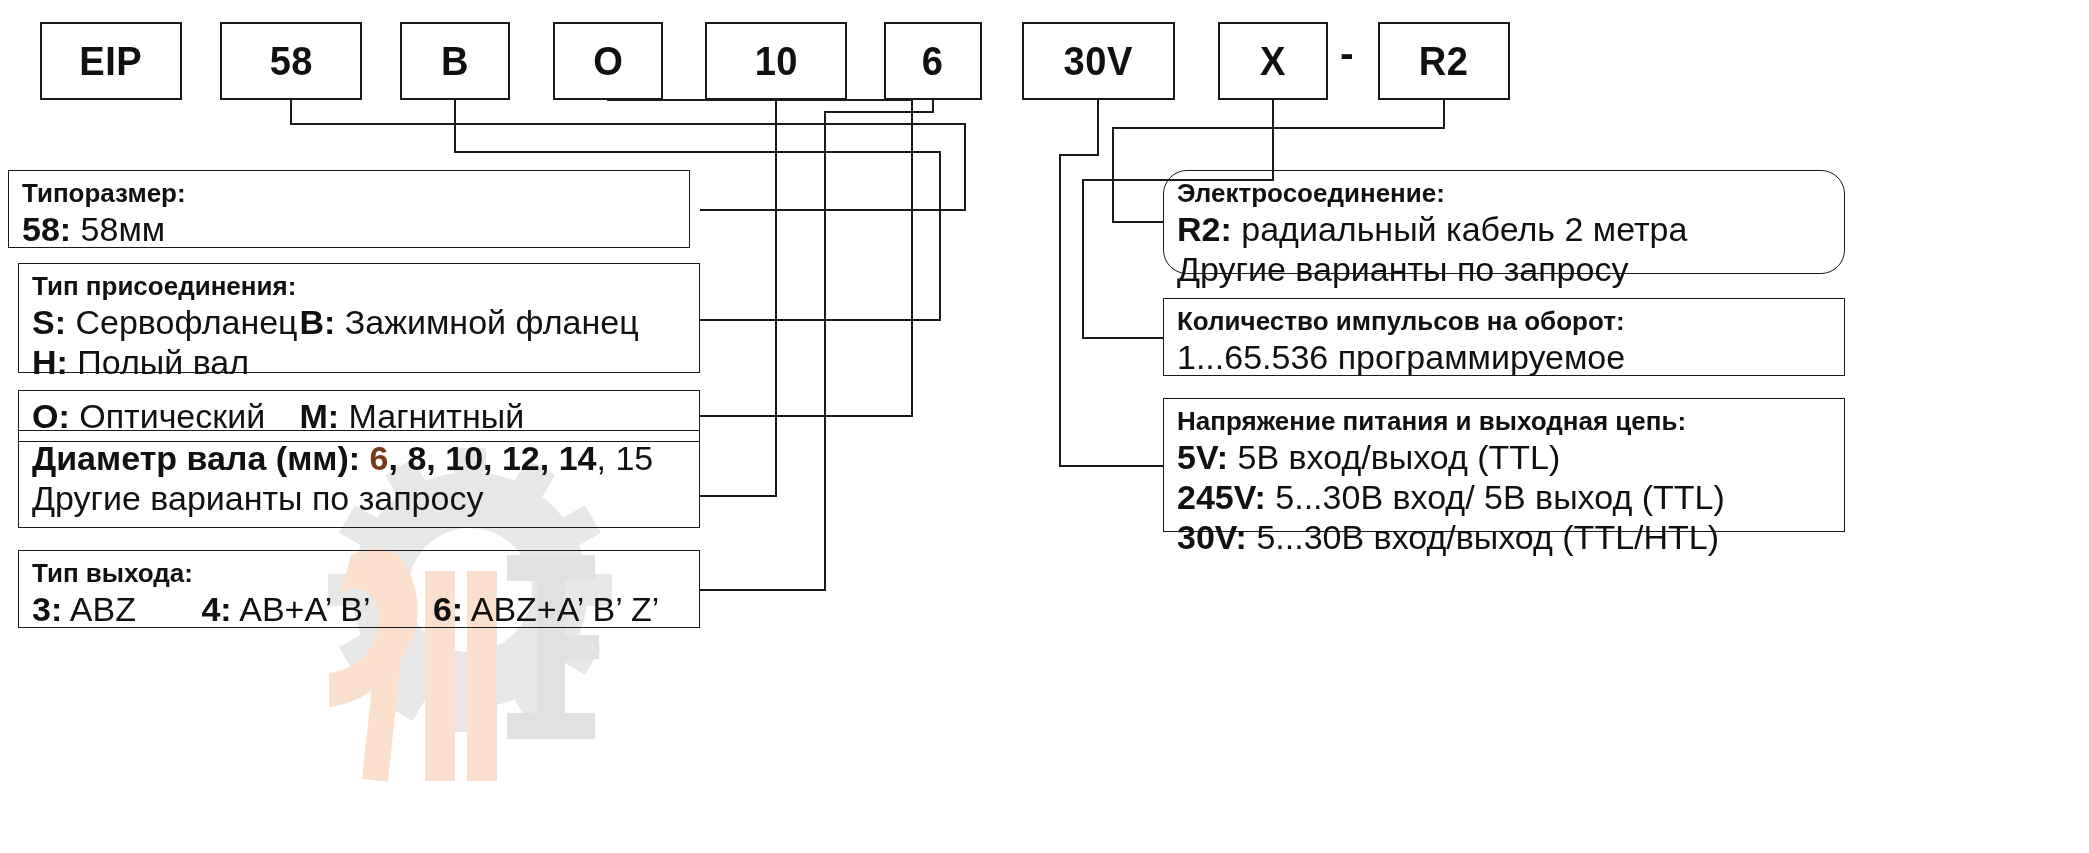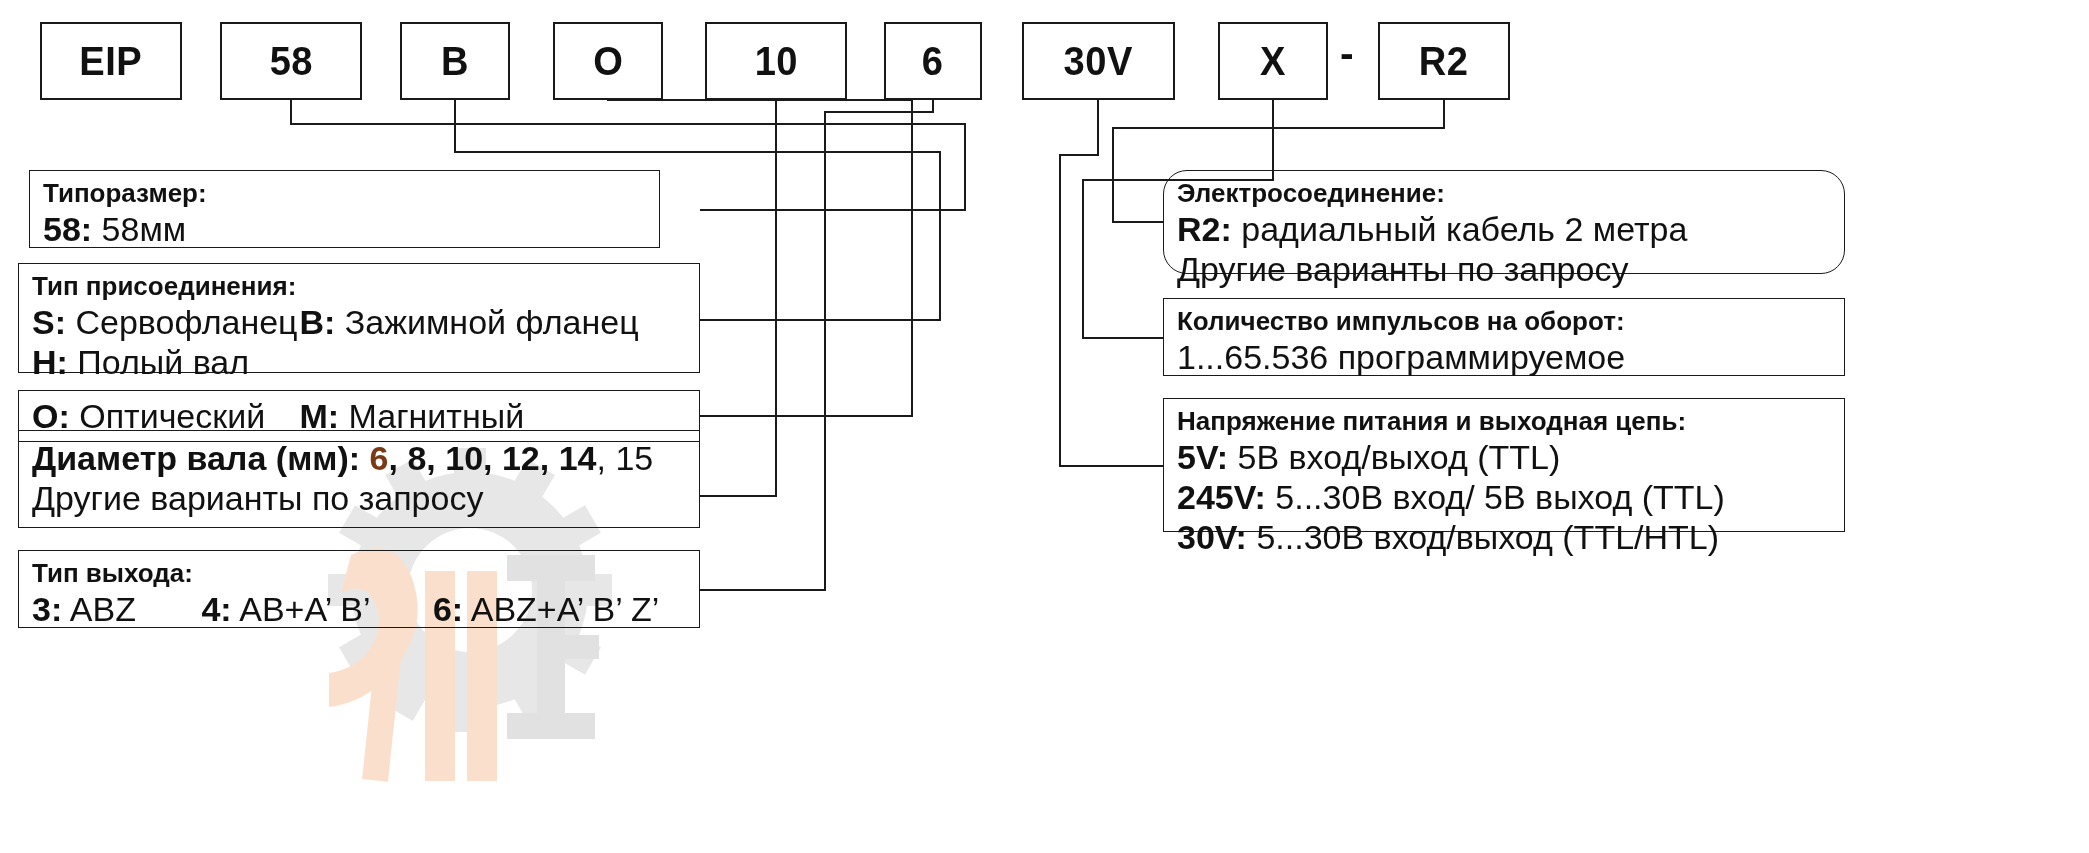--- a/index.html
+++ b/index.html
@@ -178,21 +178,21 @@
     <span>30V</span>
   </div>
   <div class="code-box" style="left:1218px;width:110px;">
     <span>X</span>
   </div>
   <div class="dash" style="left:1340px;">-</div>
   <div class="code-box" style="left:1378px;width:132px;">
     <span>R2</span>
   </div>
 
-  <div class="desc-box" style="left:29px;top:170px;width:631px;height:78px;">
+  <div class="desc-box" style="left:8px;top:170px;width:682px;height:78px;">
     <div class="ttl">Типоразмер:</div>
     <div class="ln">
       <b>58:</b>
       <span>58мм</span>
     </div>
   </div>
 
   <div class="desc-box" style="left:18px;top:263px;width:682px;height:110px;">
     <div class="ttl">Тип присоединения:</div>
     <div class="ln">

